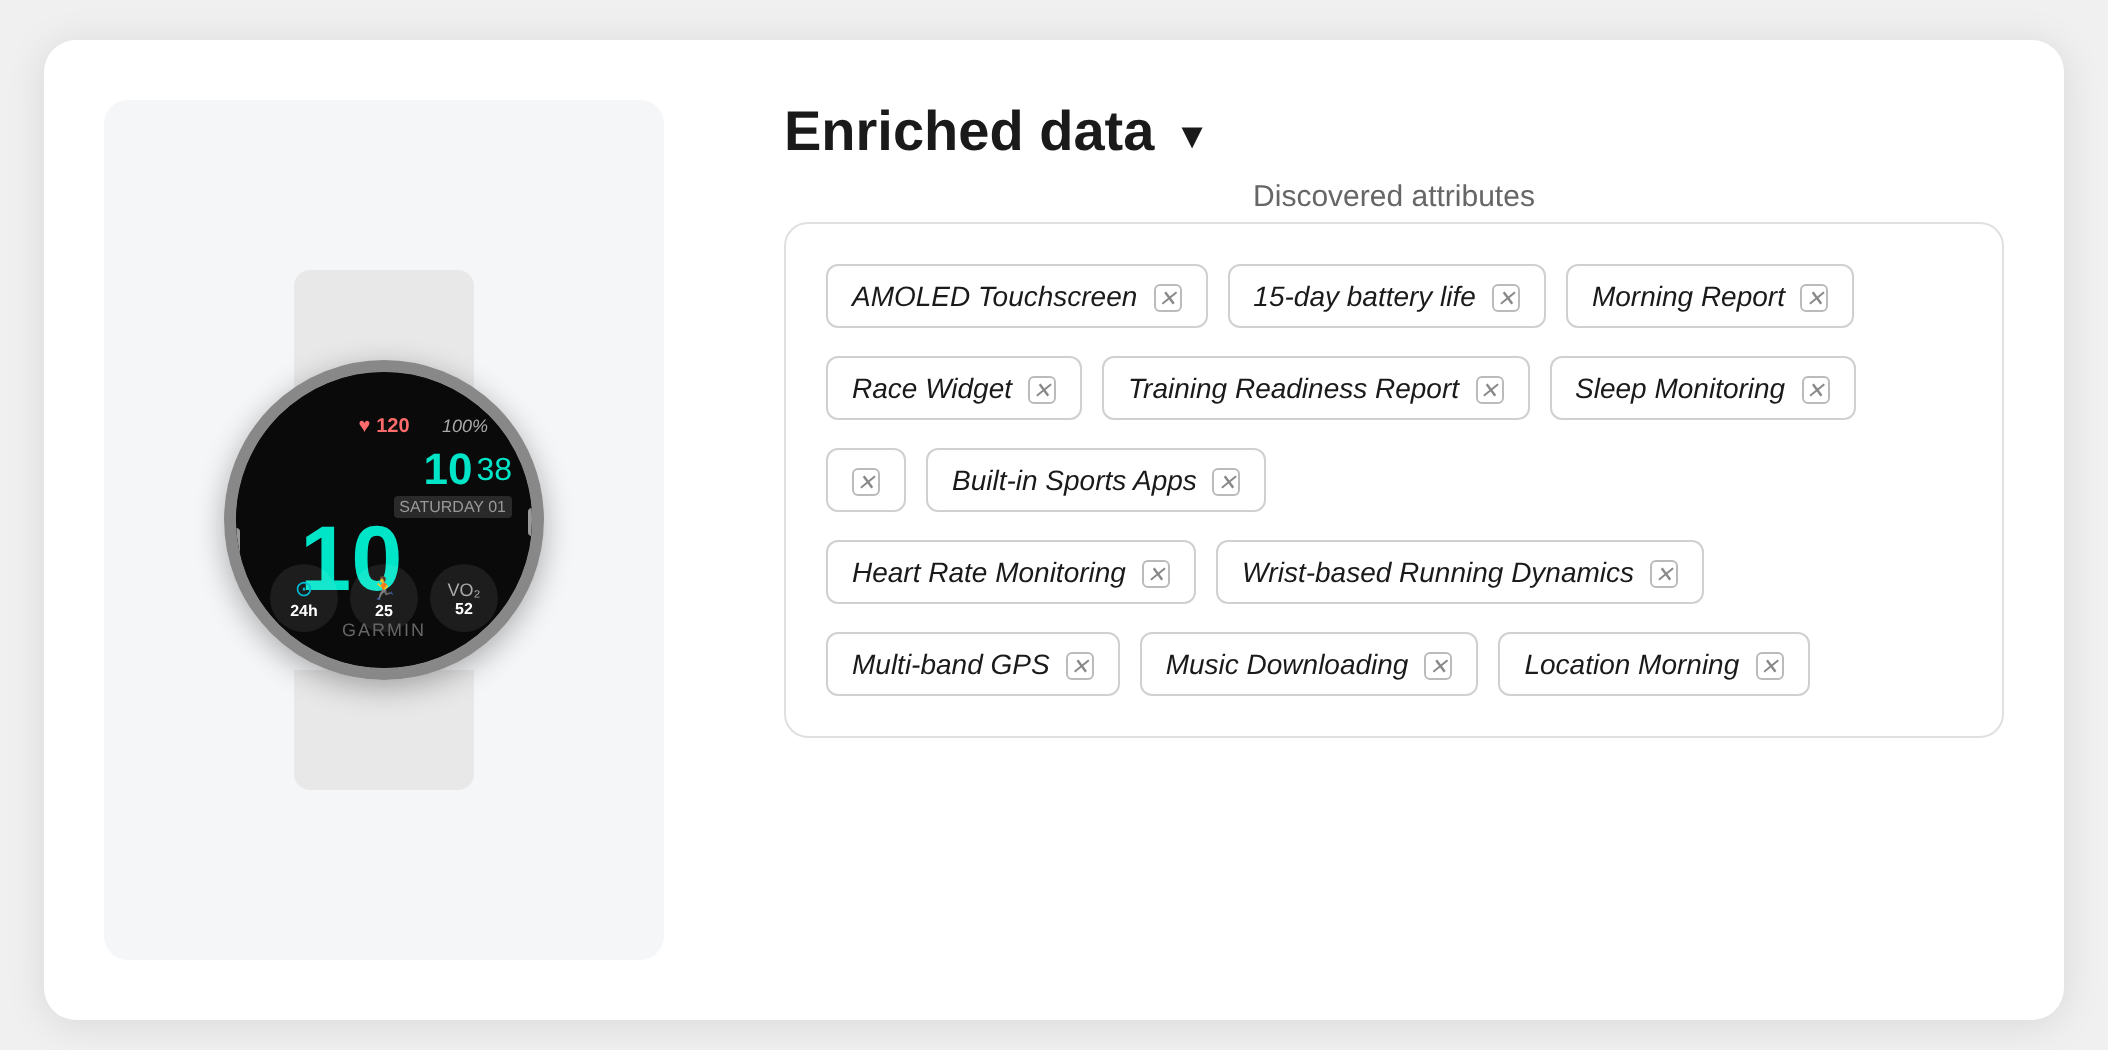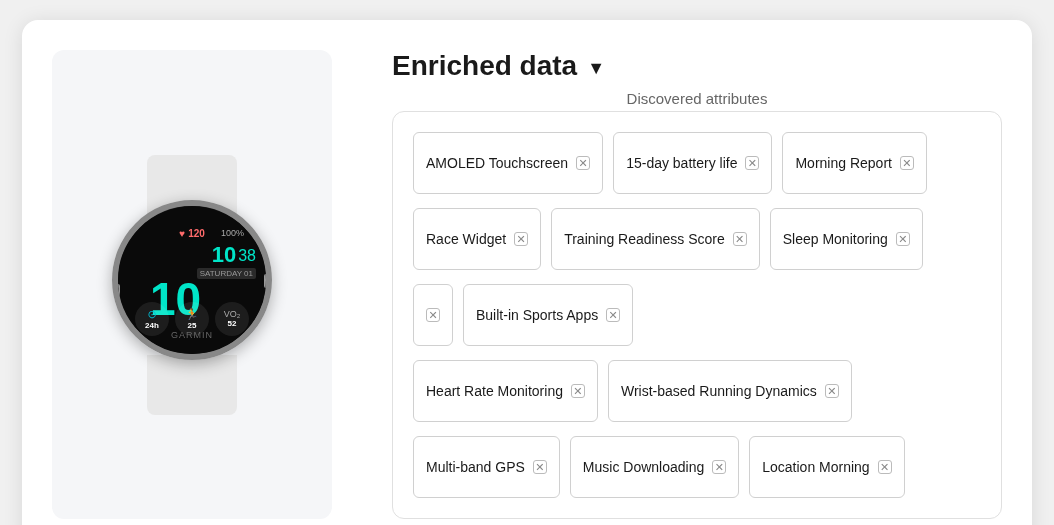--- a/index.html
+++ b/index.html
@@ -125,20 +125,21 @@
 
     .watch-battery {
       position: absolute;
       top: 22px;
       right: 22px;
       font-size: 9px;
       color: #aaa;
       display: flex;
       flex-direction: column;
       align-items: flex-end;
+      font-style: italic;
     }
 
     .watch-time-main {
       position: absolute;
       top: 35px;
       left: 18px;
       font-size: 46px;
       font-weight: 700;
       color: #00e5c8;
       line-height: 1;
@@ -252,29 +253,30 @@
     }
 
     .tags-row {
       display: flex;
       flex-wrap: wrap;
       gap: 10px;
     }
 
     .tag {
       display: flex;
-      align-items: center;
+      align-items: flex-end;
       gap: 8px;
       border: 1.5px solid #d0d0d0;
       border-radius: 6px;
-      padding: 22px 12px;
+      padding: 7px 12px;
       font-size: 14px;
       color: #1a1a1a;
       background: #fff;
       white-space: nowrap;
+      font-style: italic;
     }
 
     .tag-close {
       width: 14px;
       height: 14px;
       display: flex;
       align-items: center;
       justify-content: center;
       color: #888;
       font-size: 11px;
@@ -374,21 +376,21 @@
           <span class="tag-close">✕</span>
         </div>
       </div>
 
       <div class="tags-row">
         <div class="tag">
           <span class="tag-label">Race Widget</span>
           <span class="tag-close">✕</span>
         </div>
         <div class="tag">
-          <span class="tag-label">Training Readiness Score</span>
+          <span class="tag-label">Training Readiness Report</span>
           <span class="tag-close">✕</span>
         </div>
         <div class="tag">
           <span class="tag-label">Sleep Monitoring</span>
           <span class="tag-close">✕</span>
         </div>
       </div>
 
       <div class="tags-row">
         <div class="tag">

